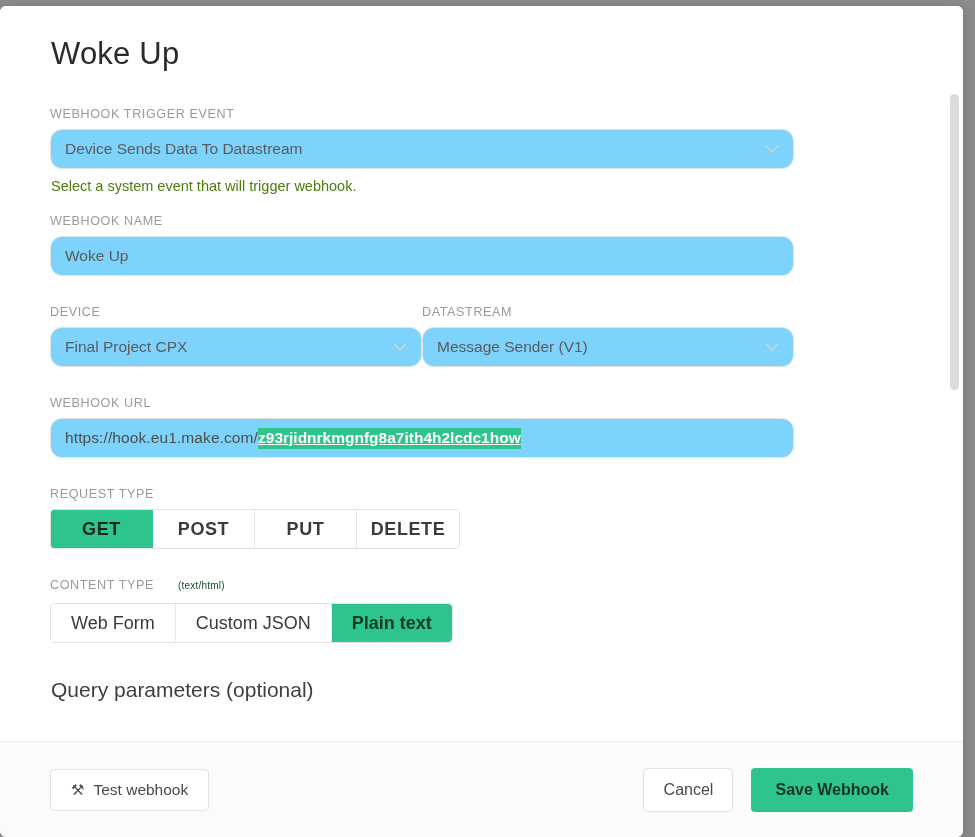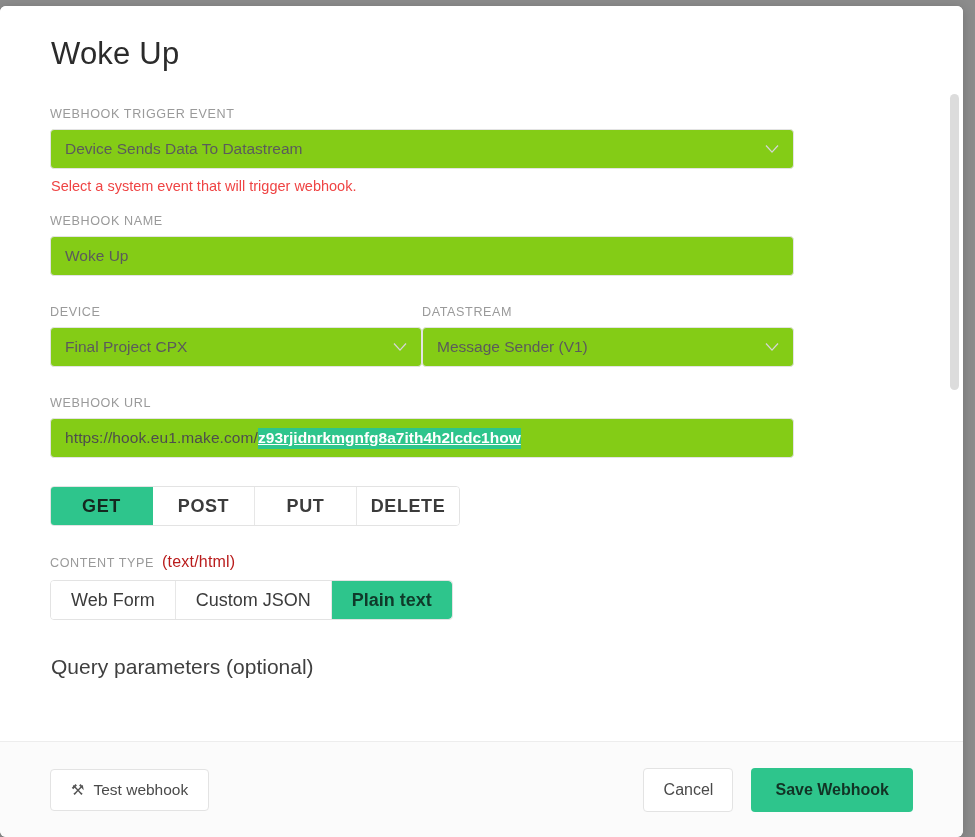--- a/index.html
+++ b/index.html
@@ -61,39 +61,39 @@
     color: #9a9a9a;
     letter-spacing: 0.6px;
     text-transform: uppercase;
     margin-bottom: 7px;
     line-height: 16px;
     display: block;
   }
   .field-label .suffix {
     text-transform: none;
     letter-spacing: 0.2px;
-    color: #b91c1c;
-    margin-left: 8px;
-    font-size: 16px;
+    color: #14532d;
+    margin-left: 24px;
+    font-size: 10px;
   }
 
   .helper-text {
     font-size: 14.5px;
-    color: #ef4444;
+    color: #4d7c0f;
     margin: 8px 0 18px 1px;
     line-height: 18px;
   }
 
   
   .input-box {
     position: relative;
     height: 40px;
     border: 1px solid #e3e3e3;
-    border-radius: 4px;
-    background: #84cc16;
+    border-radius: 12px;
+    background: #7dd3fc;
     box-sizing: border-box;
     display: flex;
     align-items: center;
     padding: 0 14px;
     font-size: 15.5px;
     color: #5b5b5b;
     margin-bottom: 0;
   }
   .input-box .value {
     white-space: nowrap;
@@ -298,20 +298,21 @@
 
       <div class="mt-28">
         <span class="field-label">WEBHOOK URL</span>
         <div class="input-box">
           <span class="url-text">https://hook.eu1.make.com/</span>
             <span class="url-text url-selected">z93rjidnrkmgnfg8a7ith4h2lcdc1how</span>
         </div>
       </div>
 
       <div class="mt-28">
+        <span class="field-label">REQUEST TYPE</span>
         <div class="segmented" id="request-type-group">
           <div class="seg active">GET</div>
           <div class="seg">POST</div>
           <div class="seg">PUT</div>
           <div class="seg">DELETE</div>
         </div>
       </div>
 
       <div class="mt-28">
         <span class="field-label"><span>CONTENT TYPE</span><span class="suffix">(text/html)</span></span>

